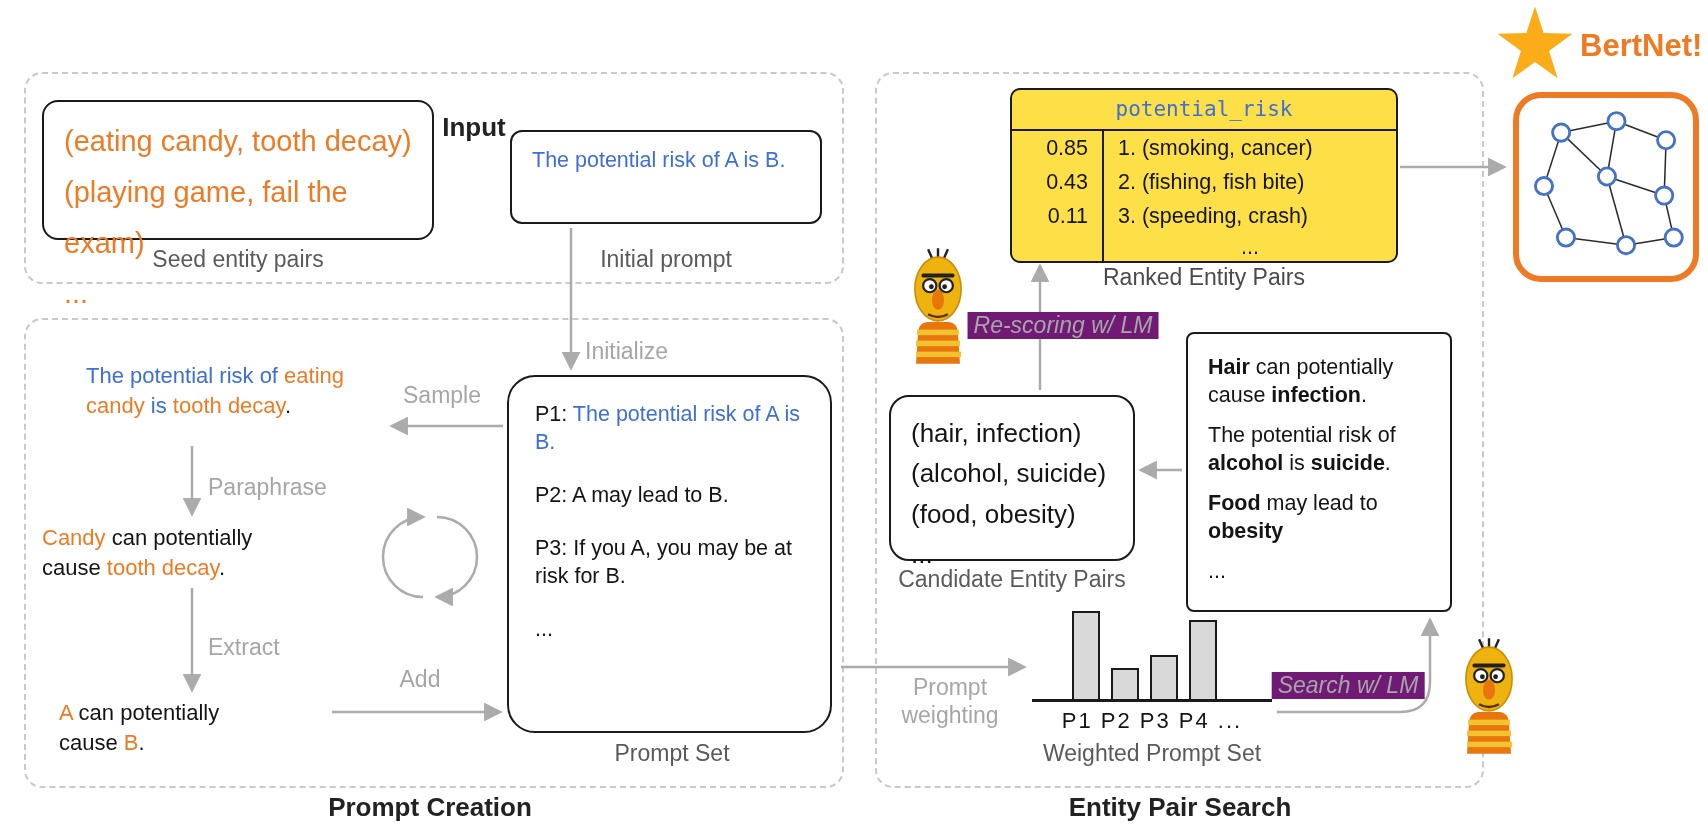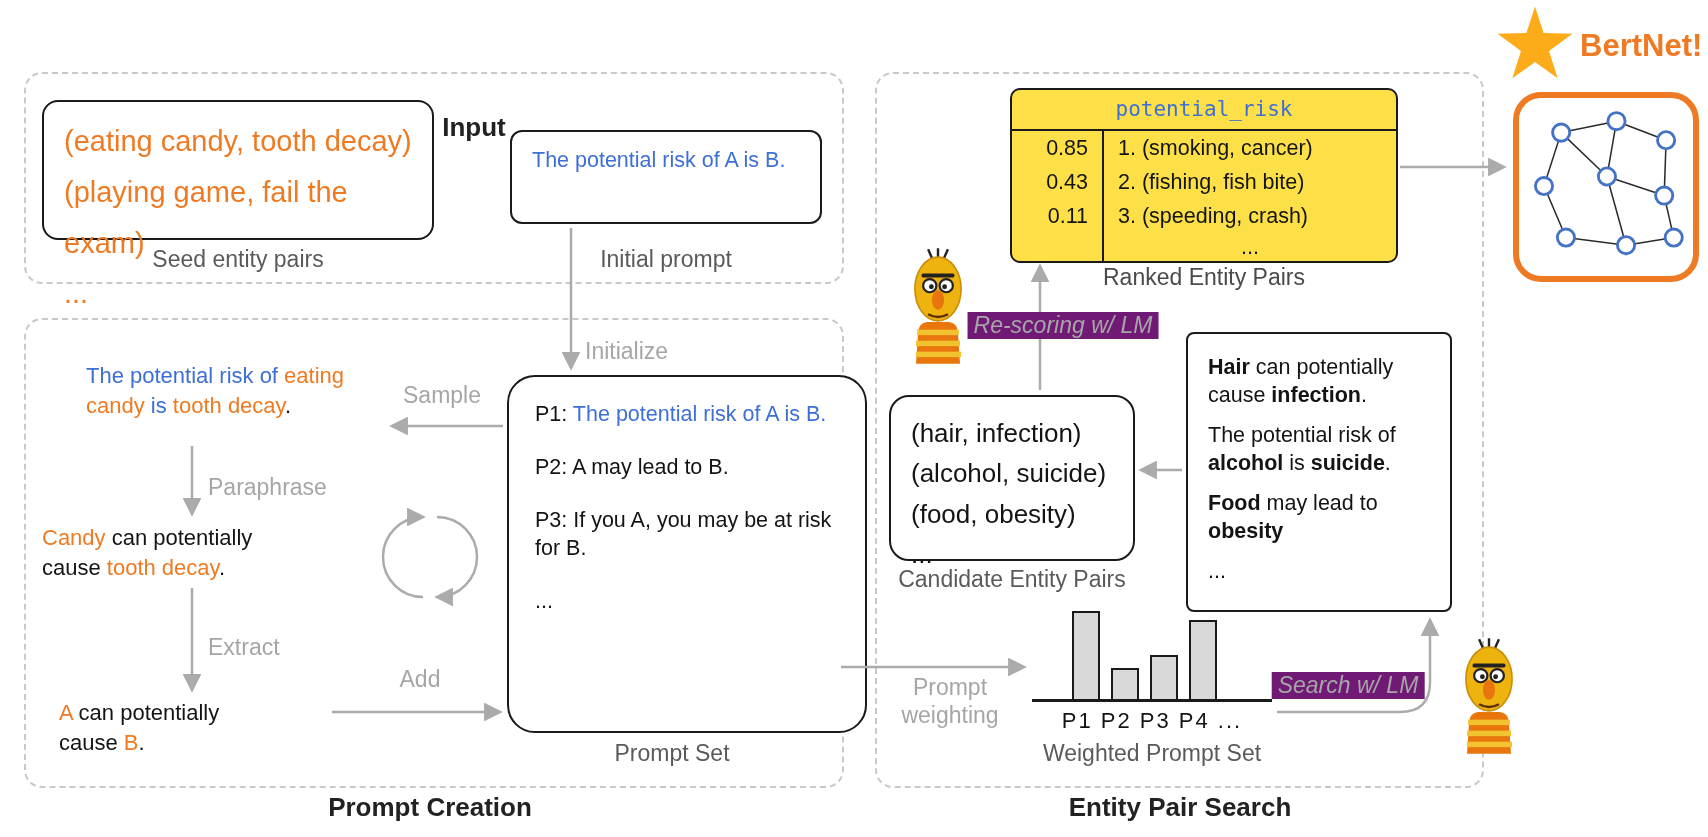--- a/index.html
+++ b/index.html
@@ -39,21 +39,21 @@
   #creation-region { left: 24px; top: 318px; width: 820px; height: 470px; }
   #creation-title { left: 430px; top: 792px; }
   #text-sampled { left: 42px; top: 361px; width: 310px; margin-left: 44px; }
   #text-paraphrased { left: 42px; top: 523px; width: 240px; }
   #text-extracted { left: 59px; top: 698px; width: 190px; }
   #label-initialize { left: 585px; top: 338px; }
   #label-sample { left: 442px; top: 382px; }
   #label-paraphrase { left: 208px; top: 474px; }
   #label-extract { left: 208px; top: 634px; }
   #label-add { left: 420px; top: 666px; }
-  #promptset-box { left: 507px; top: 375px; width: 360px; height: 358px; border-radius: 28px; padding: 24px 26px; }
+  #promptset-box { left: 507px; top: 375px; width: 325px; height: 358px; border-radius: 28px; padding: 24px 26px; }
   #promptset-box .para { font-size: 21.5px; line-height: 1.3; margin-bottom: 25px; }
   #promptset-caption { left: 672px; top: 740px; }
 
   
   #search-region { left: 875px; top: 72px; width: 609px; height: 716px; }
   #search-title { left: 1180px; top: 792px; }
 
   .ranked-table { position: absolute; left: 1010px; top: 88px; width: 388px; border: 2.5px solid #1a1a1a; border-radius: 10px; background: #fde047; overflow: hidden; z-index: 2; }
   .rt-header { font-family: "DejaVu Sans Mono", monospace; font-size: 21px; color: var(--blue); text-align: center; padding: 7px 0 8px; border-bottom: 2.5px solid #1a1a1a; }
   .rt-grid { display: grid; grid-template-columns: 92px 1fr; }

